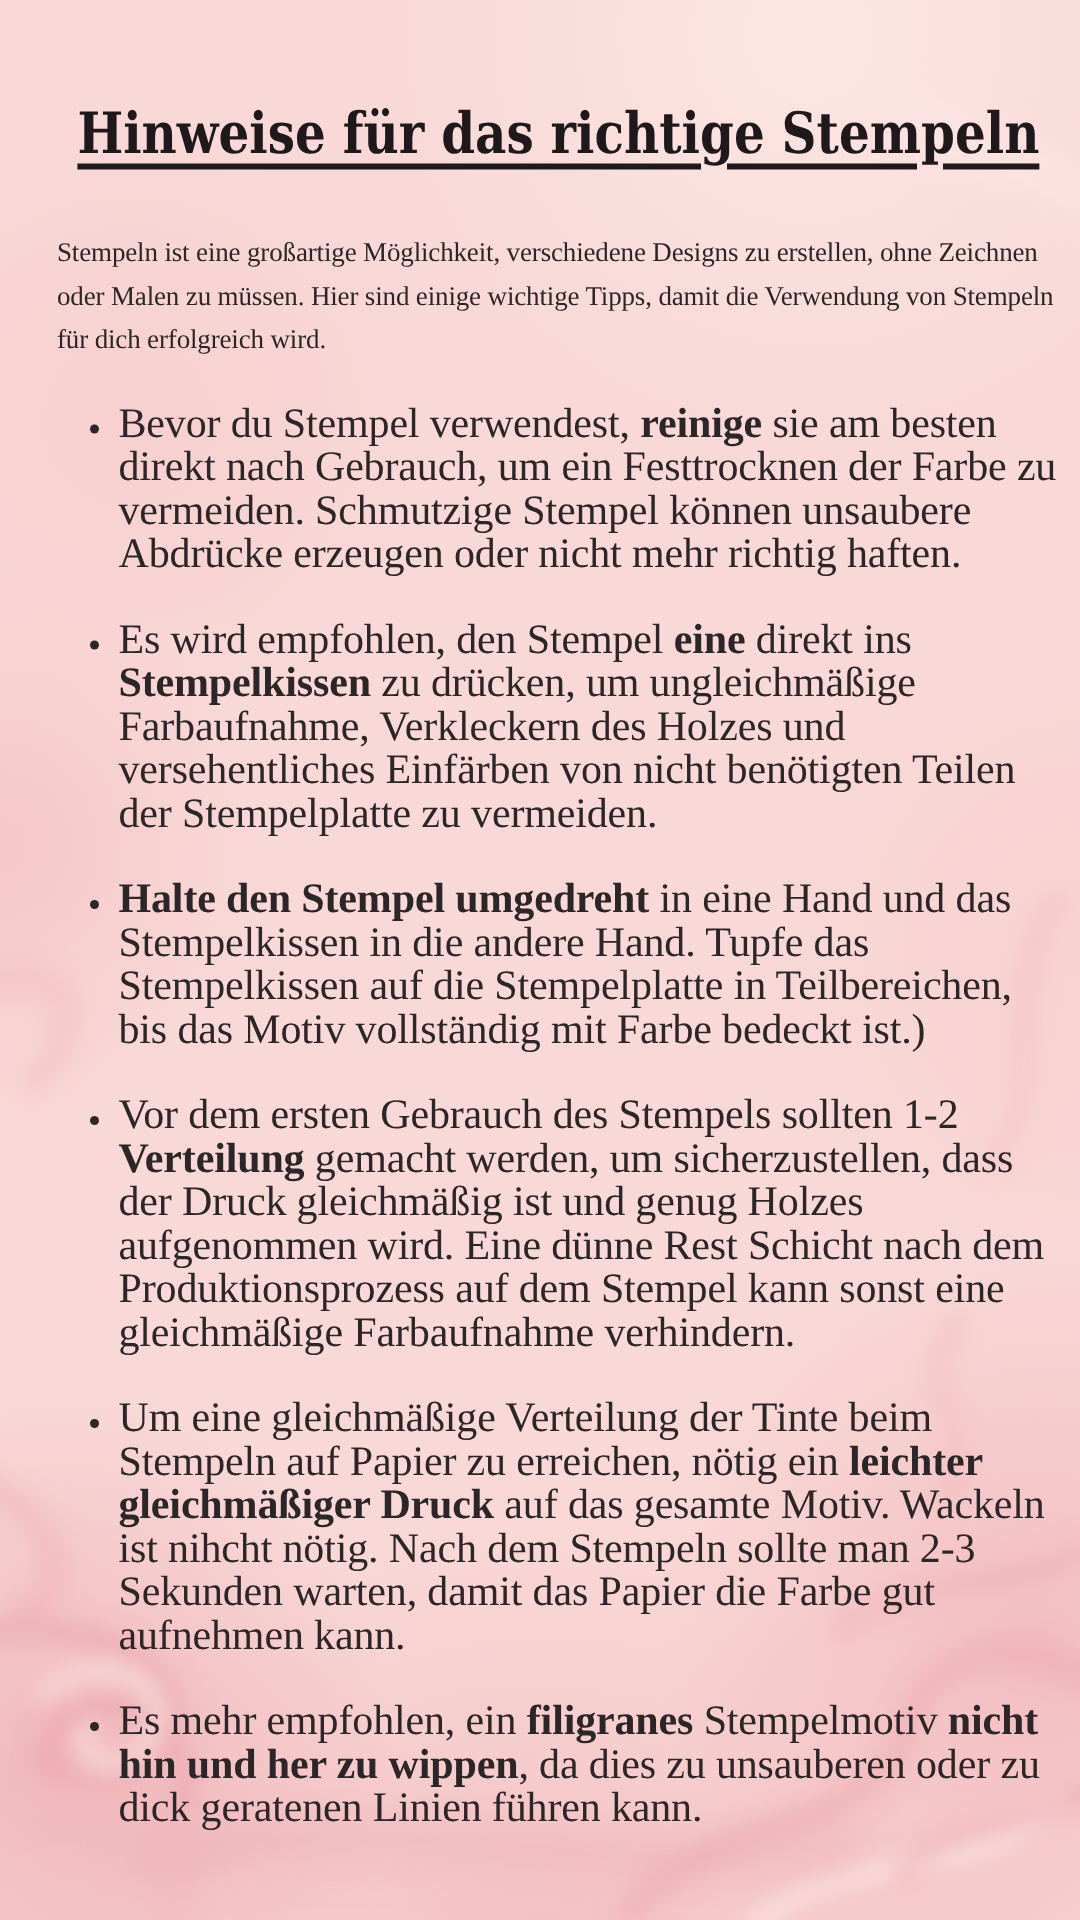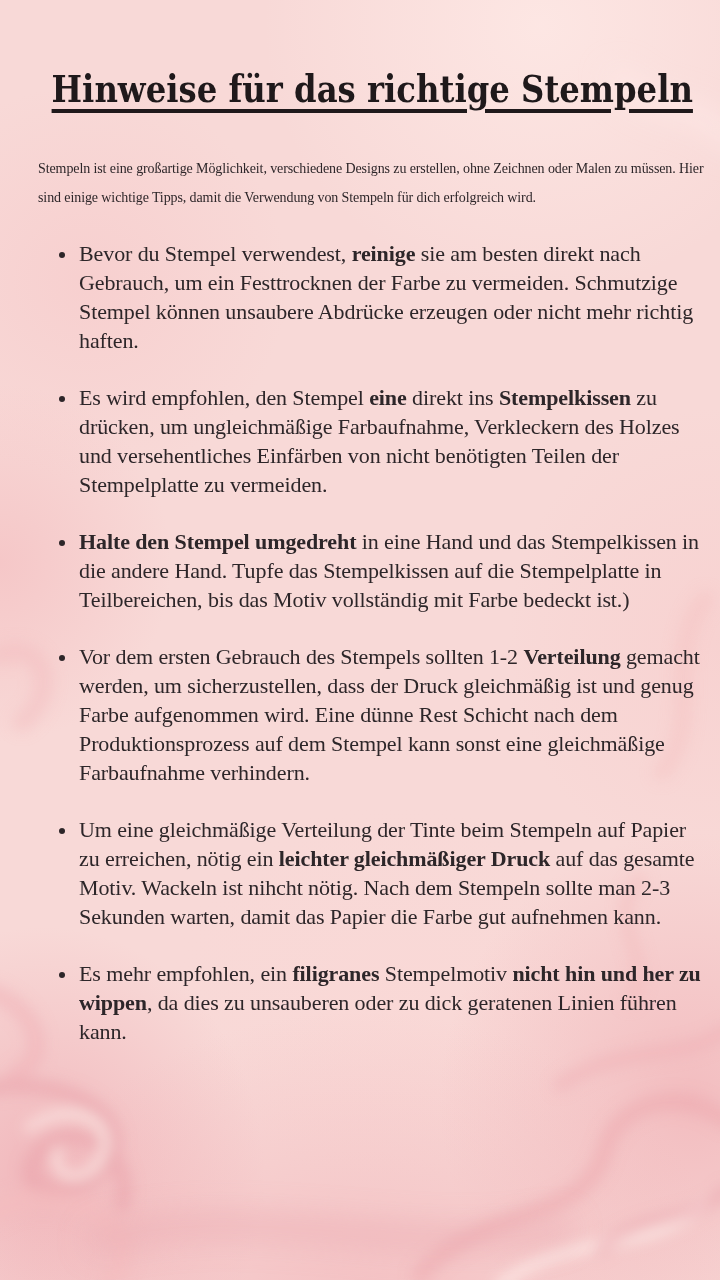--- a/index.html
+++ b/index.html
@@ -38,33 +38,33 @@
     white-space: nowrap;
     color: #1f191b;
     transform: scaleX(.85);
     text-decoration: underline;
     text-decoration-thickness: 4px;
     text-underline-offset: 7px;
   }
 
   .intro {
     margin: 42px 0 0 0;
-    font-size: 14px;
+    font-size: 18px;
     line-height: 29px;
     letter-spacing: -0.1px;
   }
 
   ul.tips {
     margin: 27px 0 0 0;
     padding: 0 0 0 40px;
     list-style: disc outside;
   }
   ul.tips li {
     margin: 0 0 28px 0;
-    font-size: 22px;
+    font-size: 28px;
     line-height: 29px;
     letter-spacing: -0.1px;
     padding-left: 1px;
   }
   ul.tips li::marker { color: #2d2629; font-size: 20px; }
   .bold { font-weight: 700; }
 </style>
 </head>
 <body>
 
@@ -105,17 +105,17 @@
   <div class="title-wrap">
     <h1 class="page-title">Hinweise für das richtige Stempeln</h1>
   </div>
 
   <p class="intro">Stempeln ist eine großartige Möglichkeit, verschiedene Designs zu erstellen, ohne Zeichnen oder Malen zu müssen. Hier sind einige wichtige Tipps, damit die Verwendung von Stempeln für dich erfolgreich wird.</p>
 
   <ul class="tips">
       <li><span>Bevor du Stempel verwendest, </span><span class="bold">reinige</span><span> sie am besten direkt nach Gebrauch, um ein Festtrocknen der Farbe zu vermeiden. Schmutzige Stempel können unsaubere Abdrücke erzeugen oder nicht mehr richtig haften.</span></li>
       <li><span>Es wird empfohlen, den Stempel </span><span class="bold">eine</span><span> direkt ins </span><span class="bold">Stempelkissen</span><span> zu drücken, um ungleichmäßige Farbaufnahme, Verkleckern des Holzes und versehentliches Einfärben von nicht benötigten Teilen der Stempelplatte zu vermeiden.</span></li>
       <li><span class="bold">Halte den Stempel umgedreht</span><span> in eine Hand und das Stempelkissen in die andere Hand. Tupfe das Stempelkissen auf die Stempelplatte in Teilbereichen, bis das Motiv vollständig mit Farbe bedeckt ist.)</span></li>
-      <li><span>Vor dem ersten Gebrauch des Stempels sollten 1-2 </span><span class="bold">Verteilung</span><span> gemacht werden, um sicherzustellen, dass der Druck gleichmäßig ist und genug Farbe aufgenommen wird. Eine dünne Rest Schicht nach dem Produktionsprozess auf dem Stempel kann sonst eine gleichmäßige Farbaufnahme verhindern.</span></li>
+      <li><span>Vor dem ersten Gebrauch des Stempels sollten 1-2 </span><span class="bold">Verteilung</span><span> gemacht werden, um sicherzustellen, dass der Druck gleichmäßig ist und genug Holzes aufgenommen wird. Eine dünne Rest Schicht nach dem Produktionsprozess auf dem Stempel kann sonst eine gleichmäßige Farbaufnahme verhindern.</span></li>
       <li><span>Um eine gleichmäßige Verteilung der Tinte beim Stempeln auf Papier zu erreichen, nötig ein </span><span class="bold">leichter gleichmäßiger Druck</span><span> auf das gesamte Motiv. Wackeln ist nihcht nötig. Nach dem Stempeln sollte man 2-3 Sekunden warten, damit das Papier die Farbe gut aufnehmen kann.</span></li>
       <li><span>Es mehr empfohlen, ein </span><span class="bold">filigranes</span><span> Stempelmotiv </span><span class="bold">nicht hin und her zu wippen</span><span>, da dies zu unsauberen oder zu dick geratenen Linien führen kann.</span></li>
     </ul>
 </div>
 
 </body></html>

